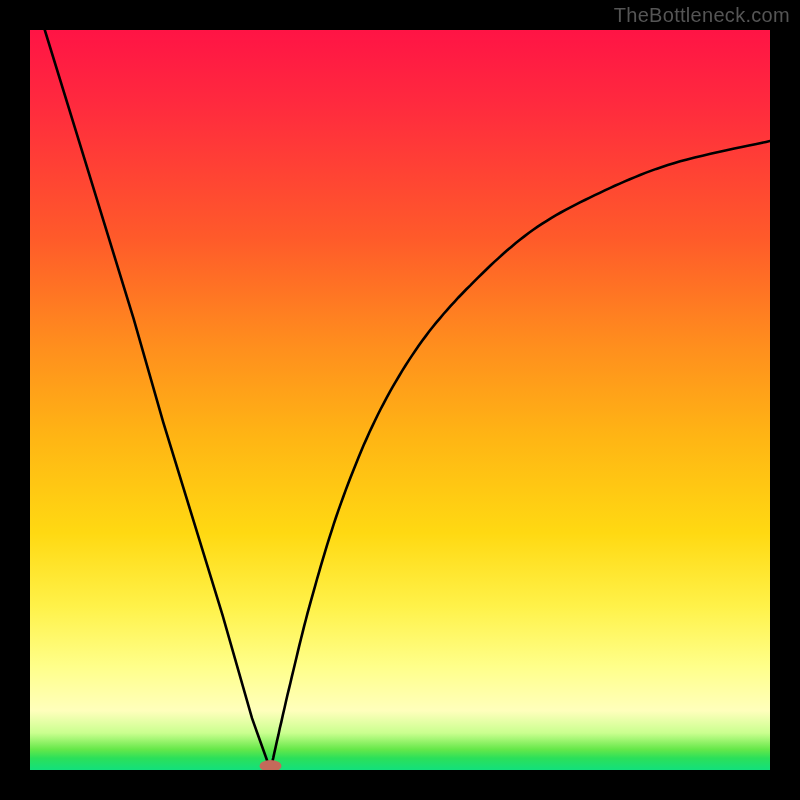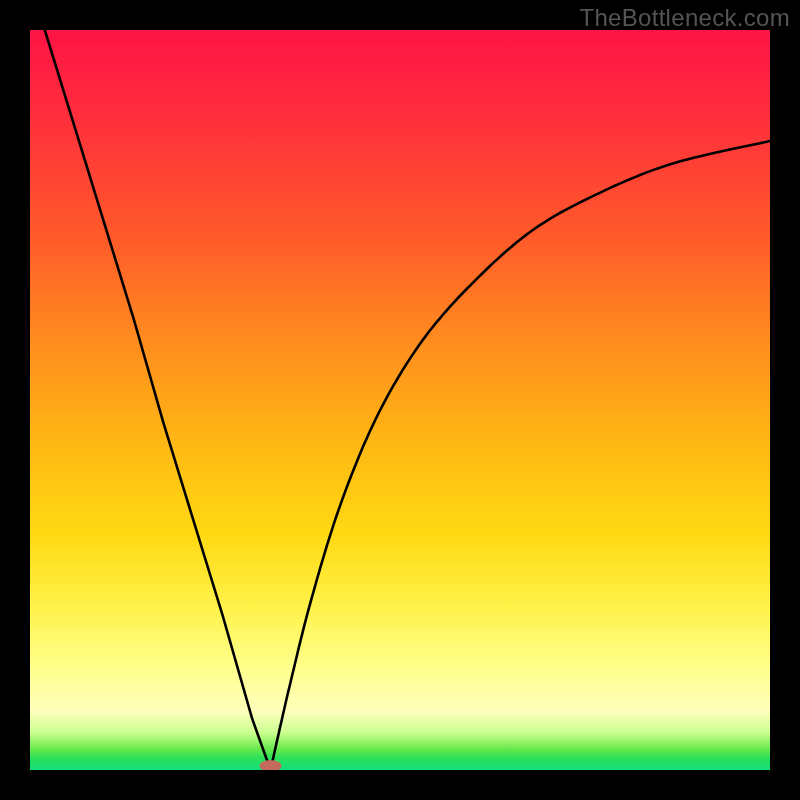--- a/index.html
+++ b/index.html
@@ -15,21 +15,21 @@
     position: relative;
     width: 800px;
     height: 800px;
     background: #000;
   }
   .watermark {
     position: absolute;
     top: 4px;
     right: 10px;
     color: #555;
-    font-size: 24px;
+    font-size: 20px;
     font-weight: 500;
     letter-spacing: 0.3px;
     z-index: 10;
   }
   .plot-area {
     position: absolute;
     left: 30px;
     top: 30px;
     width: 740px;
     height: 740px;

